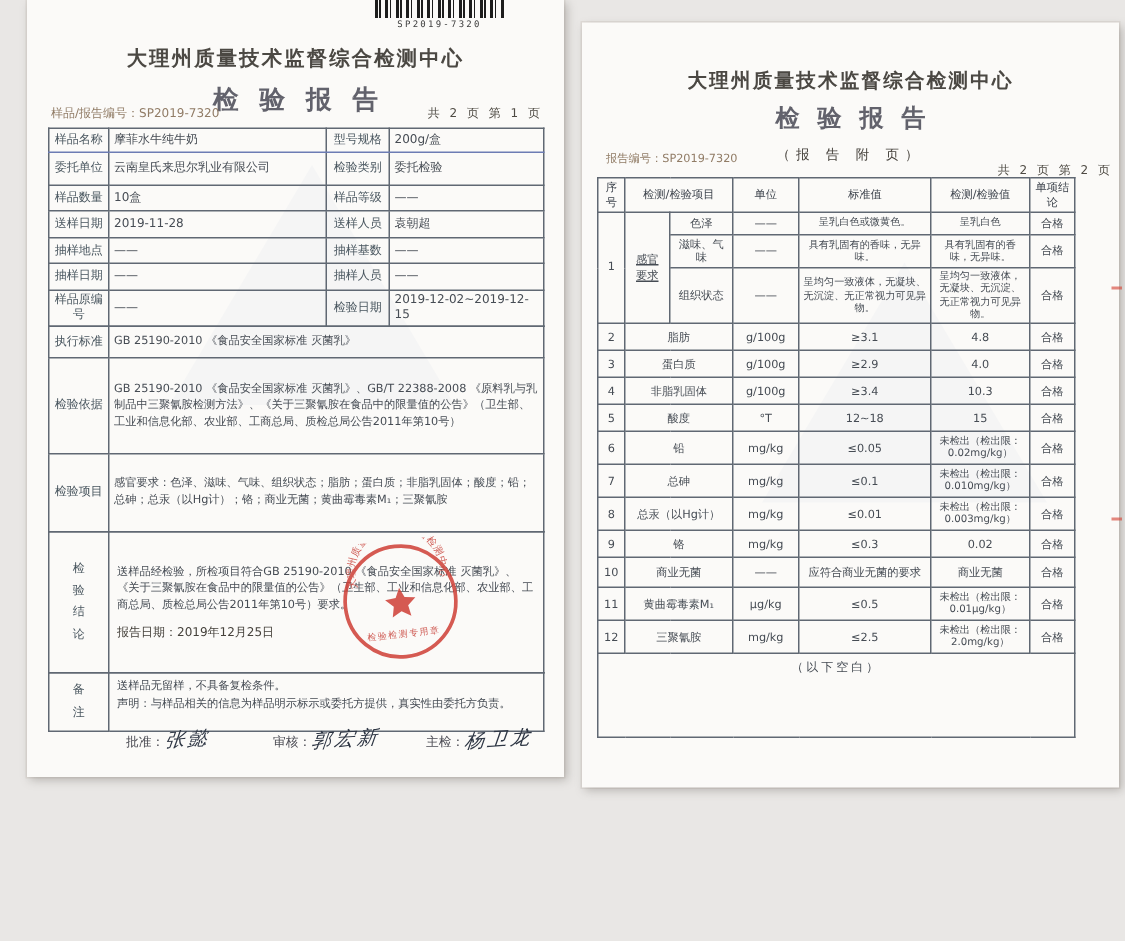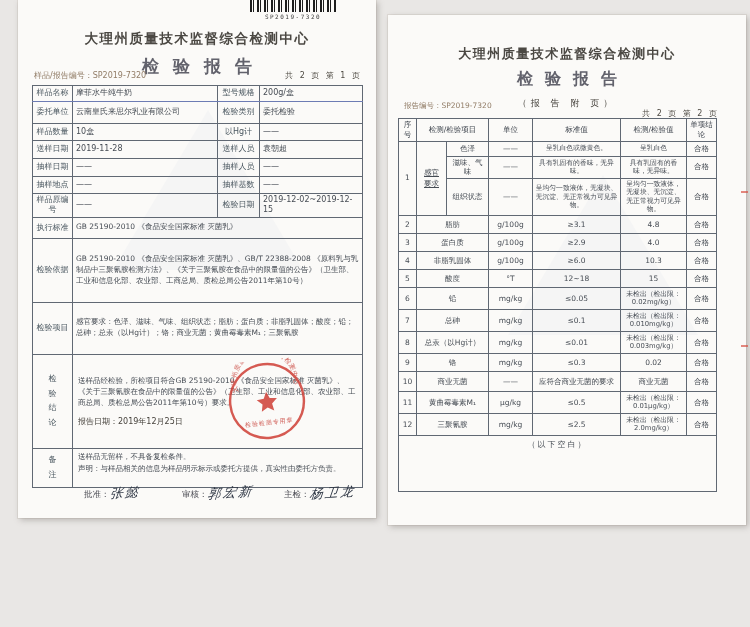--- a/index.html
+++ b/index.html
@@ -53,21 +53,21 @@
   .sig-name{font-size:13px;color:#2e3644;font-style:italic;display:inline-block;
     transform:skewX(-10deg) rotate(-4deg);letter-spacing:2px;font-family:"DejaVu Serif",serif;}
   .stamp{position:absolute;left:208px;top:360px;width:82px;height:82px;opacity:.85;
     transform:rotate(-6deg);pointer-events:none;}
 
   
   #page2 .org-title{margin-top:30px;font-size:13px;}
   #page2 .report-title{margin-top:6px;font-size:16px;letter-spacing:12px;text-indent:12px;}
   .subtitle{margin-top:7px;text-align:center;font-size:9px;color:#47433d;letter-spacing:4px;}
   #p2-meta-left{left:16px;top:86px;font-size:7.5px;}
-  #p2-meta-right{right:27px;top:93px;font-size:8px;}
+  #p2-meta-right{right:4px;top:93px;font-size:8px;}
   #p2-table-wrap{position:absolute;left:10px;top:103px;width:318px;}
   col.r-no{width:18px;}col.r-grp{width:30px;}col.r-item{width:42px;}
   col.r-unit{width:44px;}col.r-std{width:88px;}col.r-res{width:66px;}col.r-ver{width:30px;}
   #results-table td{text-align:center;font-size:7.5px;}
   #results-table td.hdr{color:#3e444d;}
   #results-table td.small{font-size:6.8px;line-height:1.25;padding:1px 2px;}
   #results-table td.blank{vertical-align:top;padding-top:4px;letter-spacing:2px;font-size:8px;border-top:1px solid #606873;}
   .vtext{display:inline-block;width:18px;word-break:break-all;line-height:1.5;text-decoration:underline;}
   .redtick{position:absolute;width:7px;height:2px;background:#d6493c;opacity:.65;}
 
@@ -105,39 +105,39 @@
           </tr>
           <tr style="height: 22px;">
             <td class="lbl">委托单位</td>
             <td class="val">云南皇氏来思尔乳业有限公司</td>
             <td class="lbl">检验类别</td>
             <td class="val">委托检验</td>
           </tr>
           <tr style="height: 17px;">
             <td class="lbl">样品数量</td>
             <td class="val">10盒</td>
-            <td class="lbl">以Hg计</td>
+            <td class="lbl">样品等级</td>
             <td class="val">——</td>
           </tr>
           <tr style="height: 18px;">
             <td class="lbl">送样日期</td>
             <td class="val">2019-11-28</td>
             <td class="lbl">送样人员</td>
             <td class="val">袁朝超</td>
           </tr>
-          <tr style="height: 18px;">
-            <td class="lbl">抽样日期</td>
-            <td class="val">——</td>
-            <td class="lbl">抽样人员</td>
-            <td class="val">——</td>
-          </tr>
           <tr style="height: 17px;">
             <td class="lbl">抽样地点</td>
             <td class="val">——</td>
             <td class="lbl">抽样基数</td>
+            <td class="val">——</td>
+          </tr>
+          <tr style="height: 18px;">
+            <td class="lbl">抽样日期</td>
+            <td class="val">——</td>
+            <td class="lbl">抽样人员</td>
             <td class="val">——</td>
           </tr>
           <tr style="height: 20px;">
             <td class="lbl">样品原编号</td>
             <td class="val">——</td>
             <td class="lbl">检验日期</td>
             <td class="val">2019-12-02~2019-12-15</td>
           </tr>
         </tbody>
     </table>
@@ -274,21 +274,21 @@
             <td class="item" colspan="2">蛋白质</td>
             <td class="unit">g/100g</td>
             <td class="std">≥2.9</td>
             <td class="res">4.0</td>
             <td class="ver">合格</td>
           </tr>
           <tr style="height: 18px;">
             <td class="num">4</td>
             <td class="item" colspan="2">非脂乳固体</td>
             <td class="unit">g/100g</td>
-            <td class="std">≥6.0</td>
+            <td class="std">≥3.4</td>
             <td class="res">10.3</td>
             <td class="ver">合格</td>
           </tr>
           <tr style="height: 18px;">
             <td class="num">5</td>
             <td class="item" colspan="2">酸度</td>
             <td class="unit">°T</td>
             <td class="std">12~18</td>
             <td class="res">15</td>
             <td class="ver">合格</td>

